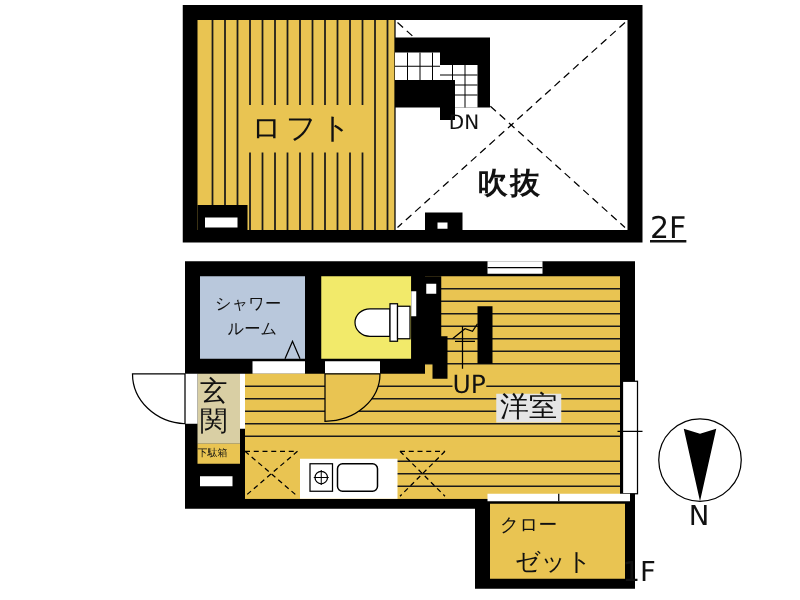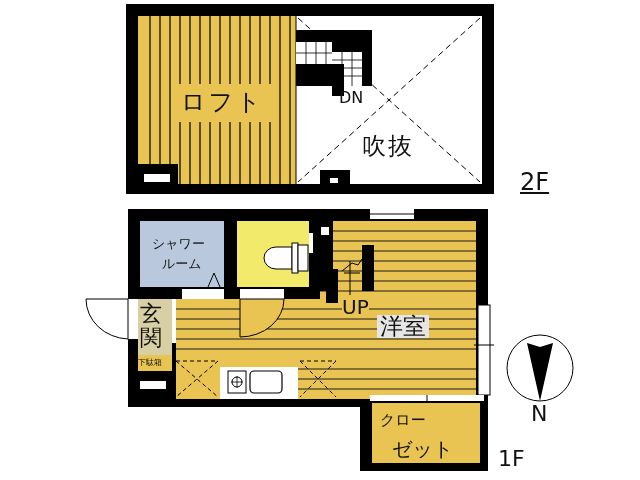--- a/index.html
+++ b/index.html
@@ -1,17 +1,17 @@
 <!DOCTYPE html>
 <html><head>
 <meta charset="utf-8">
 <style>
   html, body { margin:0; padding:0; background:#ffffff; }
   body { width:640px; height:480px; position:relative; overflow:hidden; font-family:"DejaVu Sans", sans-serif; }
-  .abs { position:absolute; }
+  .abs { position:absolute;margin-left:20px; }
   .label { position:absolute; color:#111; white-space:nowrap; line-height:1; }
 </style>
 </head>
 <body>
 
 <div class="abs" style="left:126px;top:4px;width:370px;height:192px;">
   <svg width="370" height="192" viewBox="0 0 370 192">
 
     <rect x="0" y="0" width="368" height="190" fill="#000"></rect>
 
@@ -60,21 +60,21 @@
       <line x1="216" y1="48" x2="216" y2="82"></line>
         <line x1="226" y1="48" x2="226" y2="82"></line>
     </g>
     <rect x="206" y="60" width="12" height="32" fill="#000"></rect>
 
     <rect x="194" y="166" width="30" height="16" fill="#000"></rect>
     <rect x="204" y="174" width="8" height="5" fill="#fff"></rect>
   </svg>
   <span class="label" style="left:55px;top:86px;font-size:24px;letter-spacing:3px;">ロフト</span>
   <span class="label" style="left:213px;top:86px;font-size:16px;">DN</span>
-  <span class="label" style="left:236px;top:130px;font-size:24px;letter-spacing:2px;">吹抜</span>
+  <span class="label" style="left:236px;top:130px;font-size:24px;letter-spacing:2px;font-weight:bold;">吹抜</span>
 </div>
 <span class="label" style="left:520px;top:170px;font-size:24px;text-decoration:underline;">2F</span>
 
 <div class="abs" style="left:80px;top:205px;width:420px;height:270px;">
   <svg width="420" height="270" viewBox="0 0 420 270">
 
     <rect x="48" y="4" width="360" height="198" fill="#000"></rect>
 
     <rect x="280" y="190" width="128" height="76" fill="#000"></rect>
 

